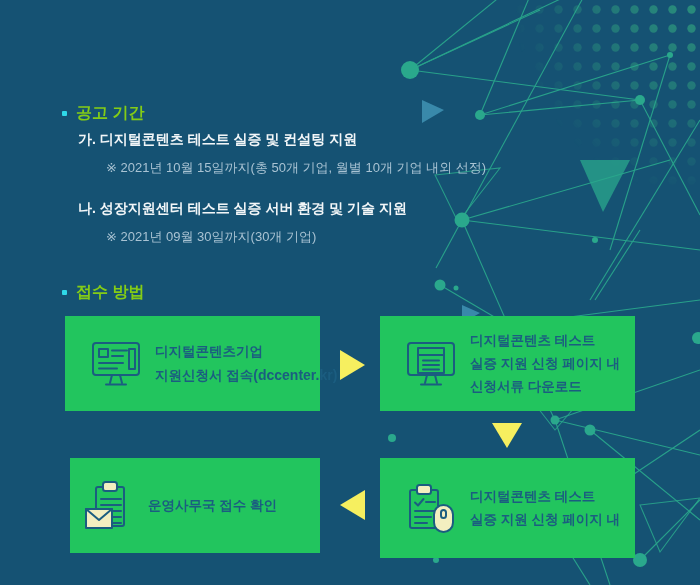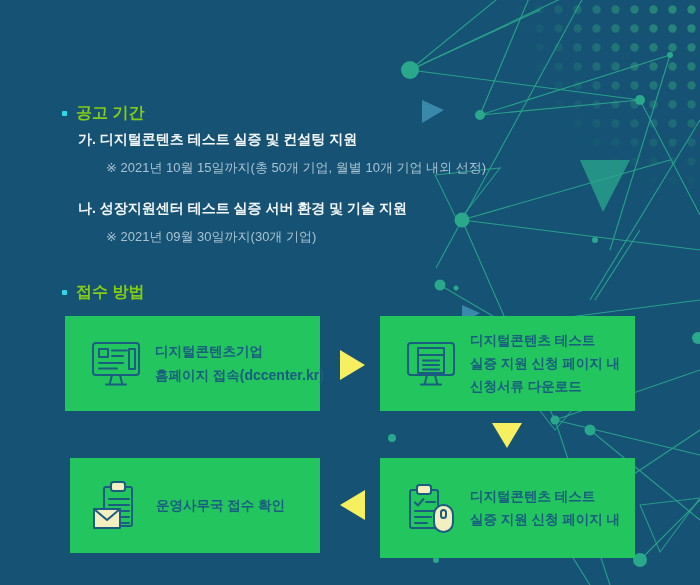--- a/index.html
+++ b/index.html
@@ -116,21 +116,21 @@
     white-space: nowrap;
   }
   .flow-lines .small {
     font-size: 14px;
     font-weight: bold;
   }
 
   #flow-box-1 { left: 65px;  top: 316px; width: 255px; height: 95px;  padding-left: 12px; }
   #flow-box-2 { left: 380px; top: 316px; width: 255px; height: 95px;  padding-left: 12px; }
   #flow-box-3 { left: 380px; top: 458px; width: 255px; height: 100px; padding-left: 12px; }
-  #flow-box-4 { left: 70px;  top: 458px; width: 250px; height: 95px;  padding-left: 8px; }
+  #flow-box-4 { left: 70px;  top: 458px; width: 250px; height: 95px;  padding-left: 0; }
 
   #flow-box-1 .flow-icon { width: 78px; }
   #flow-box-2 .flow-icon { width: 78px; }
   #flow-box-3 .flow-icon { width: 78px; }
   #flow-box-4 .flow-icon { width: 78px; }
 
   
   .arrow { position: absolute; width: 0; height: 0; }
   #arrow-right {
     left: 340px; top: 350px;
@@ -268,21 +268,21 @@
         <line x1="11" y1="24" x2="35" y2="24"></line>
         <line x1="11" y1="29.5" x2="29" y2="29.5"></line>
         <rect x="41" y="10" width="6" height="20"></rect>
         <path d="M24 36 L22 44 M32 36 L34 44"></path>
         <line x1="18" y1="45.5" x2="38" y2="45.5"></line>
       </svg>
     </div>
     <div class="flow-lines">
       <div>디지털콘텐츠기업</div>
       <div>
-        <span>홈페이지 접속</span><span class="small">(dccenter.kr)</span>
+        <span>지원신청서 접속</span><span class="small">(dccenter.kr)</span>
       </div>
     </div>
   </div>
 
   <div class="flow-box" id="flow-box-2">
     <div class="flow-icon">
       <svg width="56" height="50" viewBox="0 0 56 50" xmlns="http://www.w3.org/2000/svg" fill="none" stroke="#1b5d80" stroke-width="2" stroke-linecap="round" stroke-linejoin="round">
         <rect x="5" y="4" width="46" height="32" rx="3"></rect>
         <rect x="15" y="9" width="26" height="25"></rect>
         <line x1="15" y1="16" x2="41" y2="16"></line>

